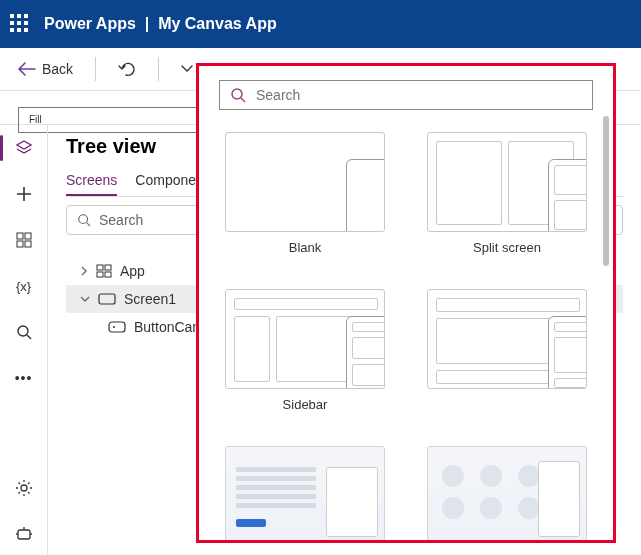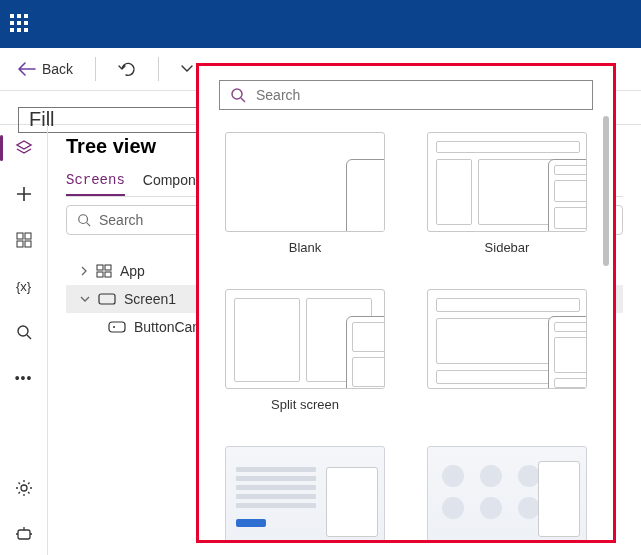--- a/index.html
+++ b/index.html
@@ -9,34 +9,34 @@
     .waffle { width: 20px; height: 20px; display: grid; grid-template-columns: repeat(3,4px); grid-template-rows: repeat(3,4px); gap: 3px; cursor: pointer; }
     .waffle span { background: #fff; }
     .title { font-size: 16px; font-weight: 600; }
 
     .cmdbar { height: 43px; border-bottom: 1px solid #e1e1e1; display: flex; align-items: center; padding: 0 12px; gap: 12px; }
     .back { display: flex; align-items: center; gap: 6px; color: #333; font-size: 14px; cursor: pointer; padding: 4px 6px; }
     .vline { width: 1px; height: 24px; background: #d0d0d0; margin: 0 4px; }
     .ico-btn { padding: 4px 6px; cursor: pointer; display: flex; align-items: center; }
 
     .formula { height: 34px; display: flex; align-items: center; padding: 0 18px; border-bottom: 1px solid #e1e1e1; }
-    .formula-box { border: 1px solid #777; height: 26px; width: 250px; display: flex; align-items: center; padding: 0 10px; font-size: 20px; color: #333; margin-top: 24px; }
+    .formula-box { border: 1px solid #777; height: 26px; width: 250px; display: flex; align-items: center; padding: 0 10px; font-size: 10px; color: #333; margin-top: 24px; }
 
     .body { display: flex; height: calc(555px - 48px - 43px - 34px); }
     .iconrail { width: 48px; border-right: 1px solid #e1e1e1; display: flex; flex-direction: column; align-items: center; padding-top: 14px; gap: 28px; color: #333; }
     .rail-ico { width: 18px; height: 18px; cursor: pointer; display: flex; align-items: center; justify-content: center; }
     .rail-sel { position: relative; }
     .rail-sel::before { content:""; position:absolute; left:-15px; top:-4px; width:3px; height:26px; background:#742774; border-radius:2px; }
     .rail-spacer { flex: 1; }
 
     .tree { flex: 1; padding: 10px 18px; position: relative; }
     .tree h2 { font-size: 20px; font-weight: 600; margin-bottom: 8px; }
     .tabs { display: flex; gap: 18px; border-bottom: 1px solid #ddd; margin-bottom: 8px; }
     .tab { font-size: 14px; padding: 6px 0; cursor: pointer; color: #333; }
-    .tab.active { color: #742774; border-bottom: 2px solid #742774; font-weight: 500; font-family: Liberation Mono, monospace; }
+    .tab.active { color: #742774; border-bottom: 2px solid #742774; font-weight: 500; }
     .search { display: flex; align-items: center; gap: 8px; border: 1px solid #ccc; border-radius: 4px; height: 30px; padding: 0 10px; font-size: 14px; color: #666; margin-bottom: 10px; }
     .newscr { display: inline-flex; align-items: center; gap: 6px; color: #742774; font-size: 14px; font-weight: 500; padding: 6px 10px; border: 2px solid #e6002e; border-radius: 3px; cursor: pointer; }
     .node { display: flex; align-items: center; gap: 8px; font-size: 14px; color: #333; padding: 6px 4px; cursor: pointer; }
     .node.indent1 { padding-left: 14px; }
     .node.indent2 { padding-left: 42px; }
     .node.sel { background: #ededed; }
 
     .popover { position: absolute; left: 196px; top: 63px; width: 420px; height: 480px; background: #fff; border: 3px solid #e6002e; overflow-y: auto; padding: 14px 8px 14px 20px; z-index: 50; }
     .po-search { display: flex; align-items: center; gap: 10px; border: 1px solid #888; height: 30px; padding: 0 10px; margin-bottom: 22px; margin-right: 12px; }
     .po-search input { border: none; outline: none; font-size: 14px; flex: 1; }
@@ -73,20 +73,25 @@
     <span></span>
       <span></span>
       <span></span>
       <span></span>
       <span></span>
       <span></span>
       <span></span>
       <span></span>
       <span></span>
   </div>
+  <div class="title">
+    <span>Power Apps</span>
+    &nbsp;<span>|</span>&nbsp;
+    <span>My Canvas App</span>
+  </div>
 </div>
 
 <div class="cmdbar">
   <div class="back">
     <svg width="18" height="14" viewBox="0 0 18 14">
         <path d="M7 1 L1 7 L7 13 M1 7 H17" stroke="#6b3fa0" stroke-width="1.6" fill="none" stroke-linecap="round" stroke-linejoin="round"></path>
       </svg>
     <span>Back</span>
   </div>
   <span class="vline"></span>
@@ -206,50 +211,50 @@
       </svg>
     <input placeholder="Search" style="">
   </div>
   <div class="grid">
 
     <div class="tpl">
       <div class="tpl-prev">
         <div class="phone"></div>
       </div>
       <div class="tpl-label">Blank</div>
+    </div>
+
+    <div class="tpl">
+      <div class="tpl-prev">
+        <div class="pane split-l"></div>
+          <div class="pane split-r"></div>
+        <div class="phone">
+            <div class="pp" style="top:5px;height:30px;"></div>
+            <div class="pp" style="top:40px;height:30px;"></div>
+          </div>
+      </div>
+      <div class="tpl-label">Split screen</div>
     </div>
 
     <div class="tpl">
       <div class="tpl-prev">
         <div class="pane sb-top"></div>
           <div class="pane sb-l"></div>
           <div class="pane sb-r"></div>
         <div class="phone">
             <div class="pp" style="top:5px;height:10px;"></div>
             <div class="pp" style="top:20px;height:22px;"></div>
             <div class="pp" style="top:47px;height:22px;"></div>
           </div>
       </div>
       <div class="tpl-label">Sidebar</div>
     </div>
 
     <div class="tpl">
       <div class="tpl-prev">
-        <div class="pane split-l"></div>
-          <div class="pane split-r"></div>
-        <div class="phone">
-            <div class="pp" style="top:5px;height:30px;"></div>
-            <div class="pp" style="top:40px;height:30px;"></div>
-          </div>
-      </div>
-      <div class="tpl-label">Split screen</div>
-    </div>
-
-    <div class="tpl">
-      <div class="tpl-prev">
         <div class="pane hf-t"></div>
           <div class="pane hf-m"></div>
           <div class="pane hf-b"></div>
         <div class="phone">
             <div class="pp" style="top:5px;height:10px;"></div>
             <div class="pp" style="top:20px;height:36px;"></div>
             <div class="pp" style="top:61px;height:10px;"></div>
           </div>
       </div>
     </div>

